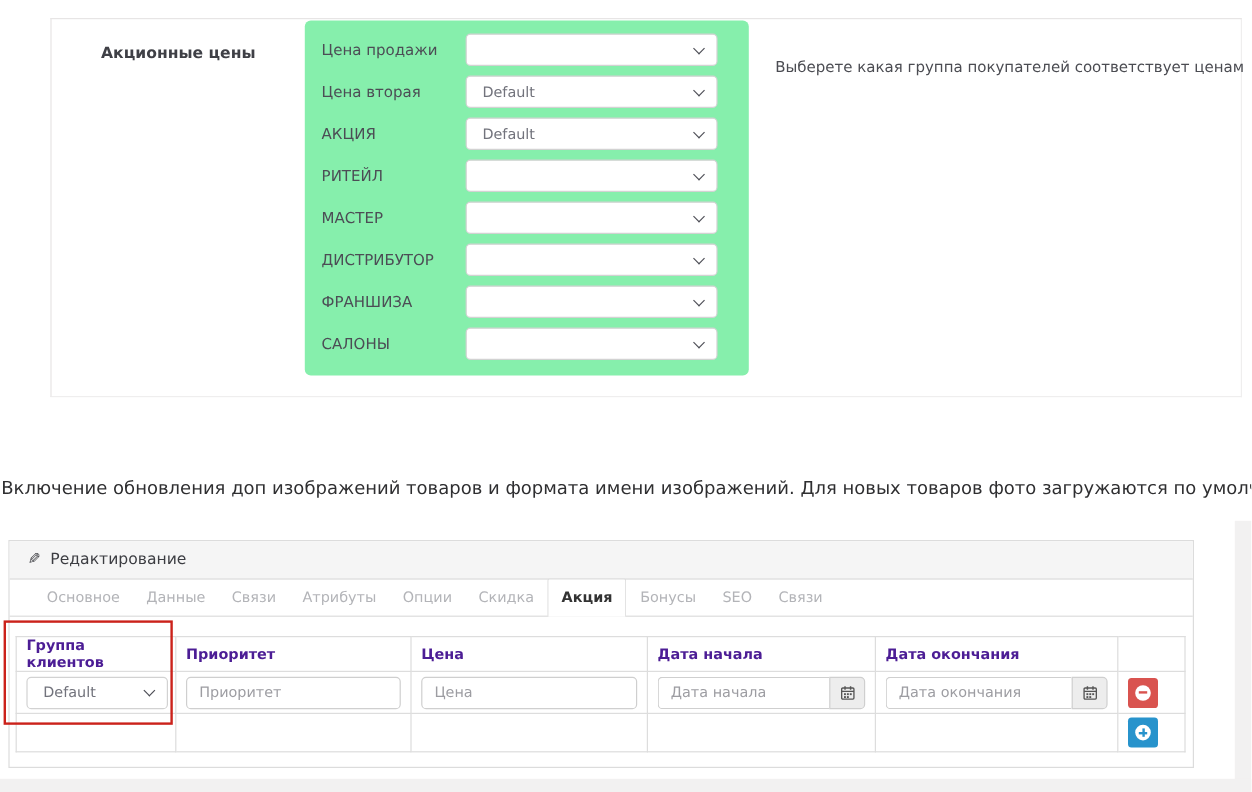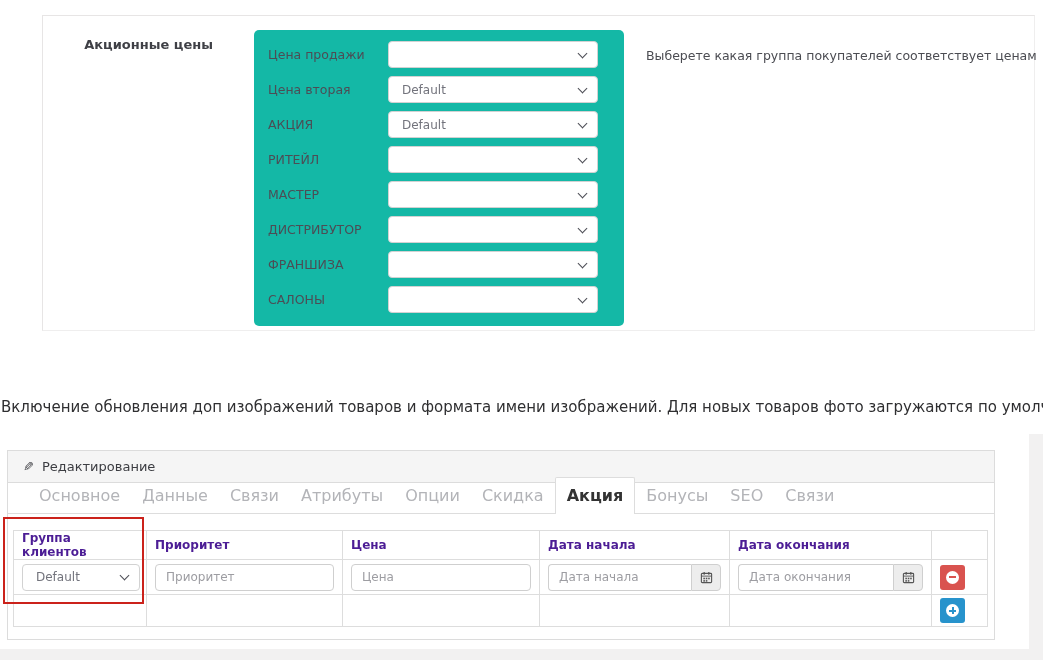--- a/index.html
+++ b/index.html
@@ -5,22 +5,22 @@
   * { margin:0; padding:0; box-sizing:border-box; }
   html,body { background:#fff; }
   body { font-family:"DejaVu Sans","Liberation Sans",sans-serif; color:#444; }
   #canvas { position:relative; width:1043px; height:660px; background:#fff; overflow:hidden; }
 
   
   .top-panel { position:absolute; left:7px; top:15px; width:993px; height:316px;
     background:#fff; border:1px solid #efeeee; border-top-color:#e7e5e5; border-left-color:#e7e5e5;margin-left:35px; }
   .top-label { position:absolute; left:0; top:21px; width:170px; text-align:right;
     font-weight:bold; font-size:13px; color:#3f4046; }
-  .gray-box { position:absolute; left:211px; top:14px; width:370px; height:296px;
-    background:#14b8a6; border-radius:5px; padding:11px 14px 0 14px; }
+  .gray-box { position:absolute; left:211px; top:1px; width:370px; height:296px;
+    background:#86efac; border-radius:5px; padding:11px 14px 0 14px; }
   .frow { display:flex; align-items:center; height:27px; margin-bottom:8px; }
   .flabel { width:120px; font-size:12.5px; color:#4c4d55; flex:none; }
   .sel { position:relative; width:210px; height:27px; background:#fff; border:1px solid #d2d2d2;
     border-radius:4px; display:flex; align-items:center; padding:0 26px 0 13px; cursor:pointer; }
   .selval { font-size:12px; color:#72737c; overflow:hidden; white-space:nowrap; }
   .chev { position:absolute; right:11px; top:50%; width:7px; height:7px; margin-top:-5px;
     border-right:1.6px solid #4c4d55; border-bottom:1.6px solid #4c4d55; transform:rotate(45deg); }
   .help-text { position:absolute; left:603px; top:32px; width:400px; font-size:12.5px; color:#4b4c52; }
 
   
@@ -28,21 +28,21 @@
     white-space:nowrap; overflow:hidden; }
 
   
   .panel { position:absolute; left:7px; top:450px; width:988px; height:190px;
     background:#fff; border:1px solid #dcdcdc; }
   .p-head { height:32px; background:#f5f5f5; border-bottom:1px solid #dcdcdc;
     display:flex; align-items:center; padding:0 15px; font-size:13px; color:#3c3d42; }
   .pencil { display:inline-block; transform:scaleX(-1); margin-right:8px; font-size:13px; color:#3c3d42; }
   .tabs { position:relative; height:31px; border-bottom:1px solid #ddd; padding-left:20px;
     display:flex; align-items:flex-end; }
-  .tab { font-size:16px; color:#b3b4b8; padding:8px 11px; cursor:pointer; white-space:nowrap; }
+  .tab { font-size:12px; color:#b3b4b8; padding:8px 11px; cursor:pointer; white-space:nowrap; }
   .tab.active { font-weight:bold; color:#333; background:#fff; border:1px solid #ddd;
     border-bottom:0; border-radius:2px 2px 0 0; margin-bottom:-1px; padding-bottom:9px; }
   .p-body { padding:16px 5px 0 5px; }
   table.grid { border-collapse:collapse; width:974px; table-layout:fixed; }
   table.grid th, table.grid td { border:1px solid #ddd; padding:0 8px; vertical-align:middle; }
   table.grid th { height:23px; font-size:12px; color:#4c1d95; text-align:left; font-weight:bold; }
   th.r { text-align:right; }
   tr.ctl-row td { height:35px; }
   tr.add-row td { height:32px; }
   .inp { width:100%; height:27px; border:1px solid #cfcfcf; border-radius:4px; background:#fff;

